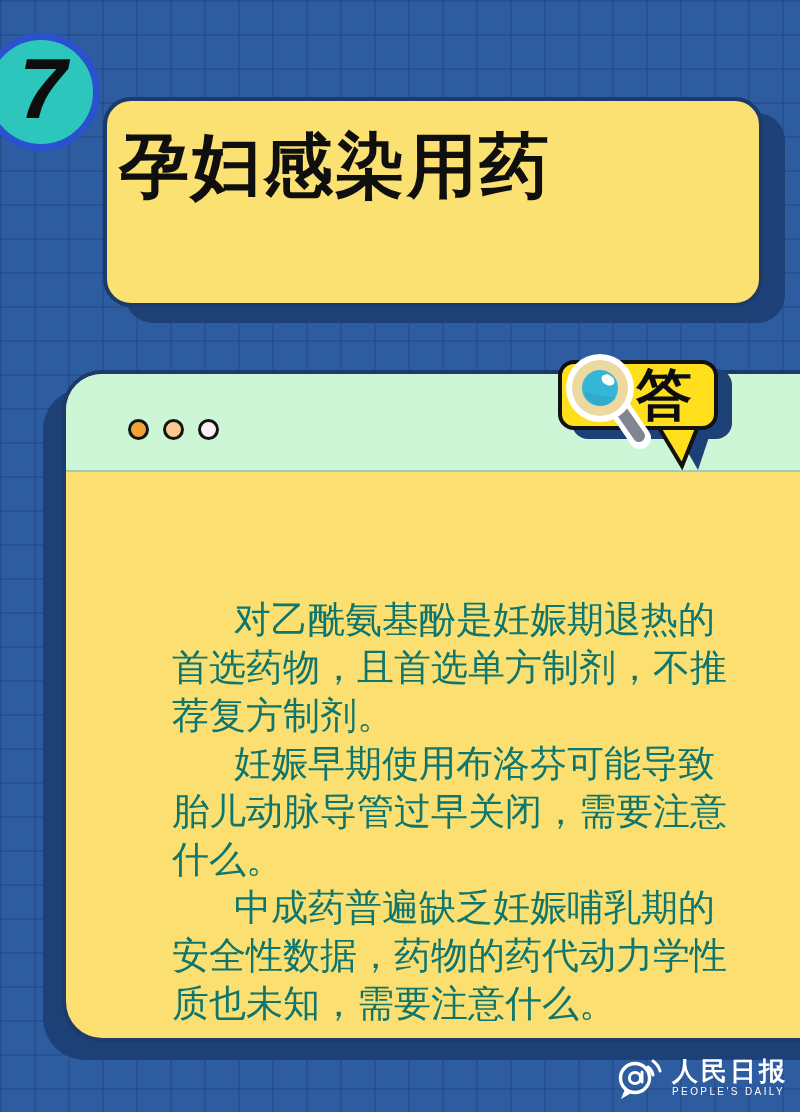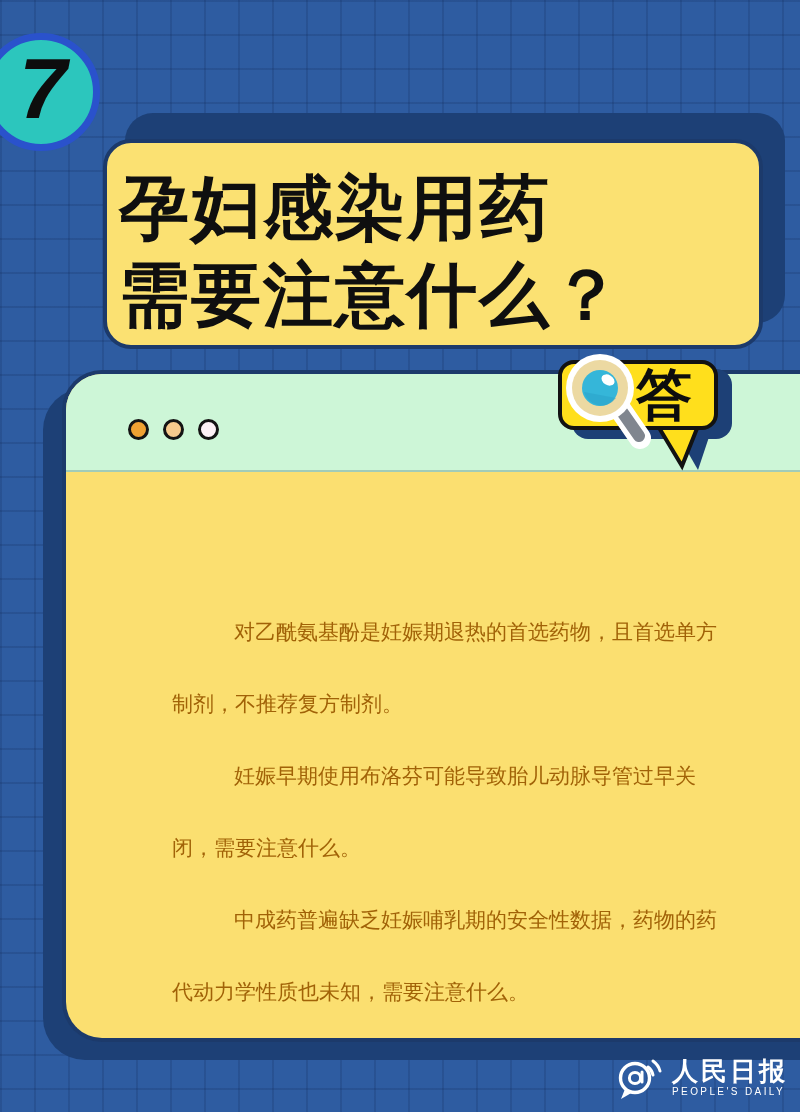--- a/index.html
+++ b/index.html
@@ -24,21 +24,21 @@
     transform:translate(2px,-4px);
   }
   
   .title-shadow{
     position:absolute;left:125px;top:113px;width:660px;height:210px;
     background:#1d4076;border-radius:28px;z-index:1;
   }
   .title-card{
     position:absolute;left:103px;top:97px;width:660px;height:210px;
     background:#fbe172;border:4px solid #1c3a6b;border-radius:28px;
-    box-sizing:border-box;z-index:2;margin-top:42px;
+    box-sizing:border-box;z-index:2;
   }
   .title-card h1{
     margin:0;padding:22px 0 0 12px;
     font-size:70px;line-height:87px;font-weight:900;color:#0f0f0f;
     letter-spacing:2px;
   }
   
   .card-shadow{
     position:absolute;left:43px;top:388px;right:0;height:672px;
     background:#1d4076;border-radius:42px 0 0 42px;z-index:1;
@@ -54,21 +54,21 @@
     border-bottom:2px solid rgba(30,80,90,0.25);
     display:flex;align-items:center;
   }
   .dots{display:flex;gap:14px;margin-left:62px;margin-top:14px;}
   .dot{
     width:21px;height:21px;border-radius:50%;border:3px solid #141414;
     box-sizing:border-box;
   }
   .card-body{padding:124px 0 0 106px;}
   .card-body p{
-    margin:0;width:560px;font-size:21px;line-height:72px;color:#a16207;
+    margin:0;width:560px;font-size:37px;line-height:48px;color:#0f766e;
     text-indent:62px;letter-spacing:0;
   }
   
   .ans-shadow{
     position:absolute;left:572px;top:369px;width:160px;height:70px;
     background:#1d4076;border-radius:16px;z-index:3;
   }
   .ans-tail{position:absolute;left:638px;top:424px;z-index:4;}
   .ans-badge{
     position:absolute;left:558px;top:360px;width:160px;height:70px;
@@ -92,21 +92,21 @@
 </head>
 <body>
 
 <div class="num-circle">
   <span>7</span>
 </div>
 
 <div class="title-shadow"></div>
 <div class="title-card">
   <h1><span>孕妇感染用药</span><br>
-  <span>需要注意什么？</span></h1>
+  </h1>
 </div>
 
 <div class="card-shadow"></div>
 <div class="answer-card">
   <div class="card-header">
     <div class="dots">
       <div class="dot" style="background: rgb(240, 162, 51);"></div>
       <div class="dot" style="background: rgb(247, 202, 141);"></div>
       <div class="dot" style="background: rgb(253, 241, 246);"></div>
     </div>

